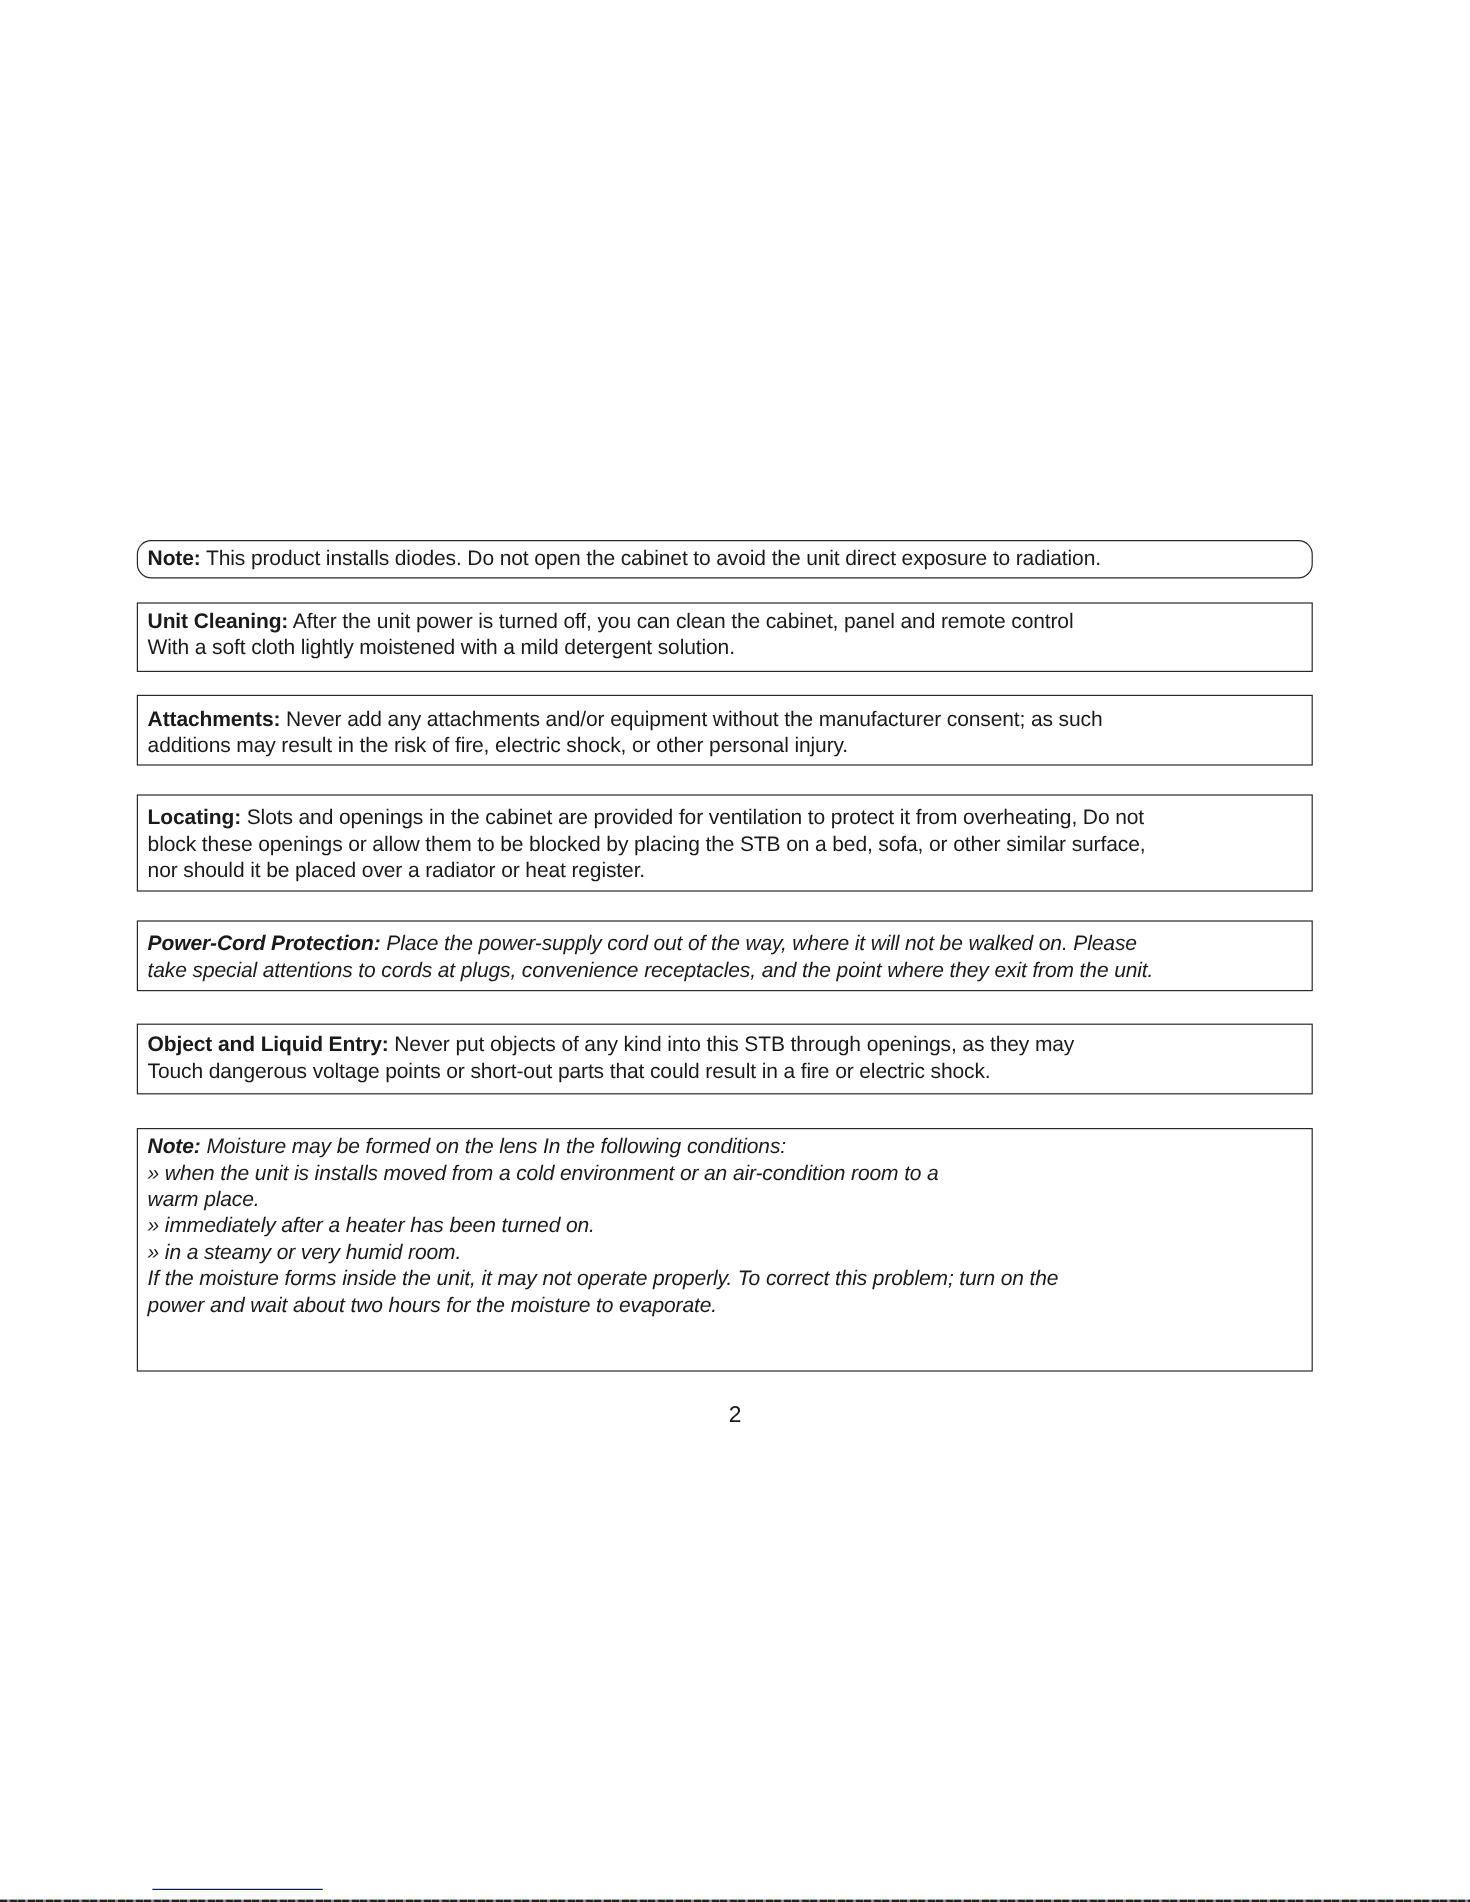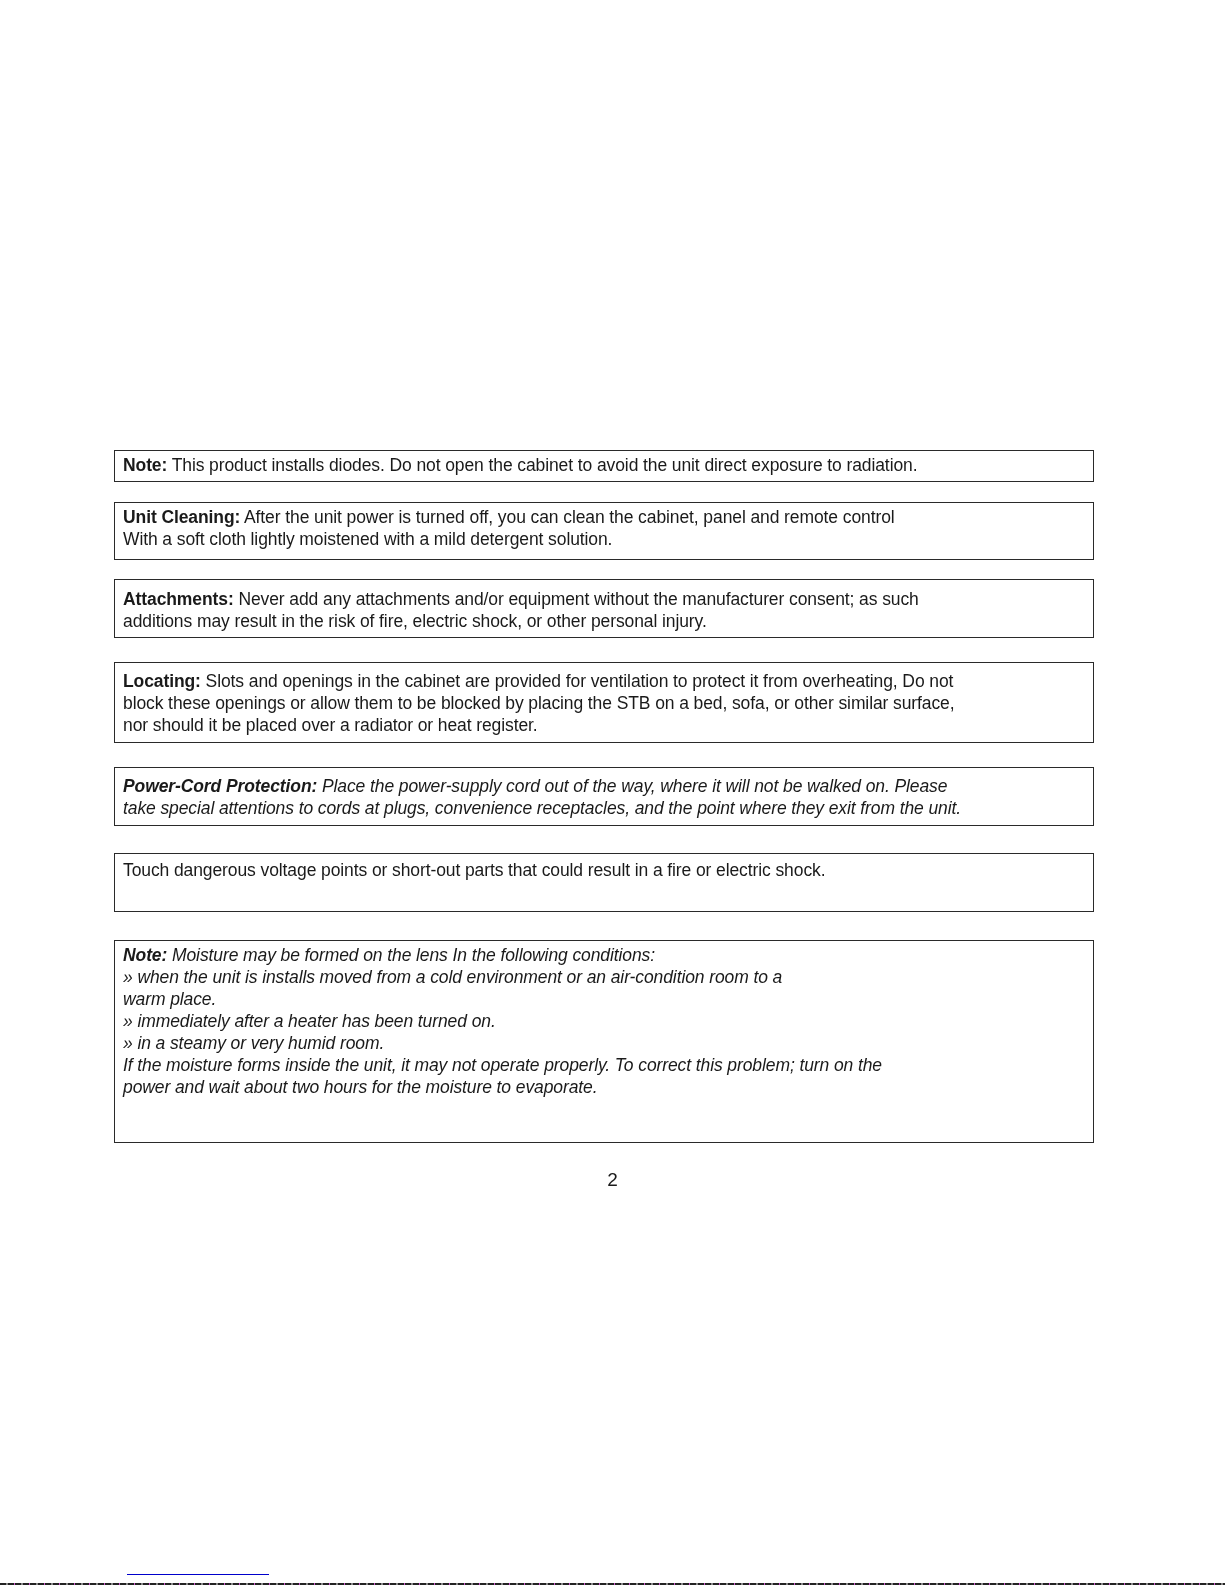--- a/index.html
+++ b/index.html
@@ -12,21 +12,21 @@
   .line { display: block; white-space: nowrap; }
   .page-num { position: absolute; left: 0; width: 1225px; top: 1169px; text-align: center;
               font-size: 19px; }
   .link-line { position: absolute; left: 127px; top: 1574px; width: 142px; height: 1px; background: #0000cc; }
   .dotted-bottom { position: absolute; left: 0; top: 1583px; width: 1225px; height: 2px;
                    background: repeating-linear-gradient(90deg, #222 0 6px, #888 6px 8px, #222 8px 14px, #c5c 14px 15px); }
 </style>
 </head>
 <body>
 
-<div class="box" style="top:450px;height:32px;">
+<div class="box" style="top:450px;height:32px;border-radius:12px;">
   <span class="line"><b>Note:</b> <span>This product installs diodes. Do not open the cabinet to avoid the unit direct exposure to radiation.</span></span>
 </div>
 
 <div class="box" style="top:502px;height:58px;">
   <span class="line"><b>Unit Cleaning:</b> <span>After the unit power is turned off, you can clean the cabinet, panel and remote control</span></span>
   <span class="line">With a soft cloth lightly moistened with a mild detergent solution.</span>
 </div>
 
 <div class="box" style="top:579px;height:59px;padding-top:8px;">
   <span class="line"><b>Attachments:</b> <span>Never add any attachments and/or equipment without the manufacturer consent; as such</span></span>
@@ -38,20 +38,21 @@
   <span class="line">block these openings or allow them to be blocked by placing the STB on a bed, sofa, or other similar surface,</span>
   <span class="line">nor should it be placed over a radiator or heat register.</span>
 </div>
 
 <div class="box" style="top:767px;height:59px;padding-top:7px;font-style:italic;">
   <span class="line"><b>Power-Cord Protection:</b> <span>Place the power-supply cord out of the way, where it will not be walked on. Please</span></span>
   <span class="line">take special attentions to cords at plugs, convenience receptacles, and the point where they exit from the unit.</span>
 </div>
 
 <div class="box" style="top:853px;height:59px;padding-top:5px;">
+  <span class="line"><b>Object and Liquid Entry:</b> <span>Never put objects of any kind into this STB through openings, as they may</span></span>
   <span class="line">Touch dangerous voltage points or short-out parts that could result in a fire or electric shock.</span>
 </div>
 
 <div class="box" style="top:940px;height:203px;font-style:italic;">
   <span class="line"><b>Note:</b> <span>Moisture may be formed on the lens In the following conditions:</span></span>
   <span class="line">» when the unit is installs moved from a cold environment or an air-condition room to a</span>
   <span class="line">warm place.</span>
   <span class="line">»  immediately after a heater has been turned on.</span>
   <span class="line">»  in a steamy or very humid room.</span>
   <span class="line">If the moisture forms inside the unit, it may not operate properly. To correct this problem; turn on the</span>

